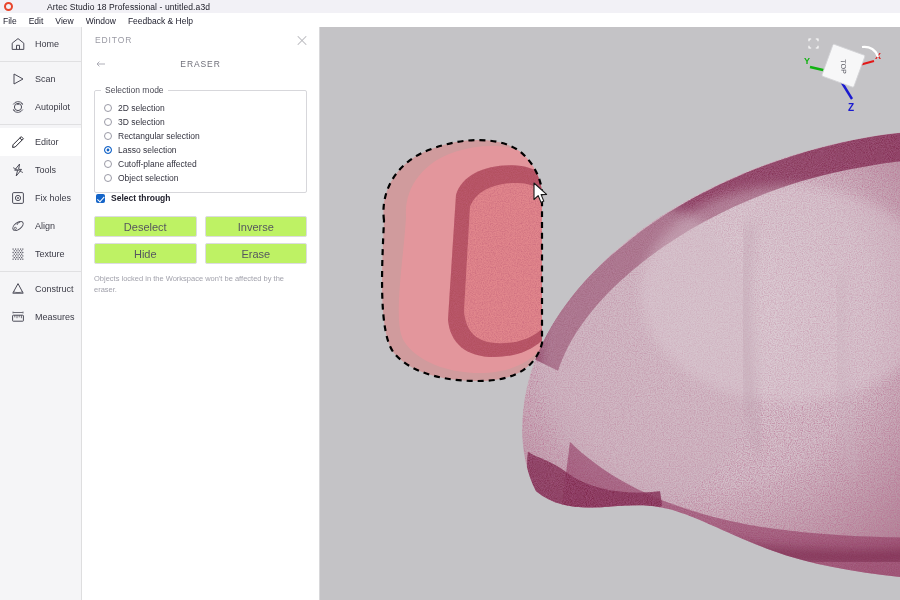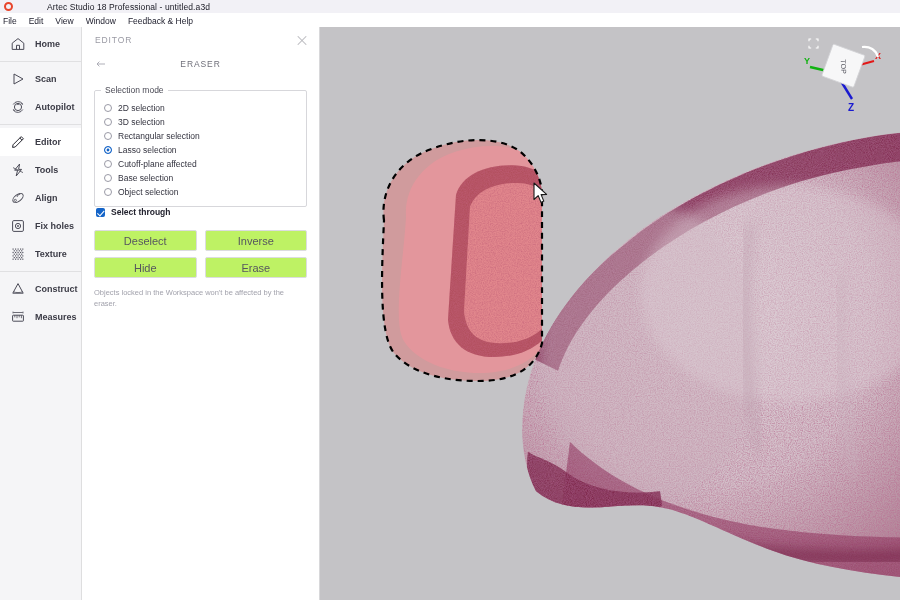--- a/index.html
+++ b/index.html
@@ -72,21 +72,21 @@
   
   .sidebar {
     width: 82px;
     flex: 0 0 82px;
     background: #f5f5f7;
     border-right: 1px solid #dededf;
     display: flex;
     flex-direction: column;
     padding-top: 0px;
   }
-  .nav-group { padding: 3px 0 3px 0; font-weight: bold; }
+  .nav-group { padding: 3px 0 3px 0; }
   .nav-sep {
     height: 1px;
     background: #e0e0e2;
     margin: 0 0 0 0;
   }
   .nav-item {
     height: 28px;
     display: flex;
     align-items: center;
     padding-left: 10px;
@@ -384,36 +384,36 @@
             <svg width="16" height="16" viewBox="0 0 16 16" fill="none" stroke="#4b4b57" stroke-width="1">
               <path d="M9.6 2 L4.6 8.2 L7.6 8.2 L6.2 14 L11.6 7.4 L8.6 7.4 Z"></path>
               <path d="M3 5.6 L13 10.6" stroke-width="0.8"></path>
             </svg>
           </span>
           <span class="nav-label">Tools</span>
         </div>
         <div class="nav-item">
           <span class="nav-icon">
             <svg width="16" height="16" viewBox="0 0 16 16" fill="none" stroke="#4b4b57" stroke-width="1">
+              <rect x="2.6" y="2.6" width="10.8" height="10.8" rx="1.2"></rect>
+              <circle cx="8" cy="8" r="2.6"></circle>
+              <circle cx="8" cy="8" r="0.9" fill="#4b4b57" stroke="none"></circle>
+            </svg>
+          </span>
+          <span class="nav-label">Fix holes</span>
+        </div>
+        <div class="nav-item">
+          <span class="nav-icon">
+            <svg width="16" height="16" viewBox="0 0 16 16" fill="none" stroke="#4b4b57" stroke-width="1">
               <ellipse cx="8" cy="8" rx="6" ry="3.3" transform="rotate(-38 8 8)"></ellipse>
               <path d="M10.3 4.2 A3.3 3.3 0 0 0 7 7" stroke-width="0.8"></path>
               <circle cx="5.3" cy="10.4" r="1.1" stroke-width="0.8"></circle>
             </svg>
           </span>
           <span class="nav-label">Align</span>
-        </div>
-        <div class="nav-item">
-          <span class="nav-icon">
-            <svg width="16" height="16" viewBox="0 0 16 16" fill="none" stroke="#4b4b57" stroke-width="1">
-              <rect x="2.6" y="2.6" width="10.8" height="10.8" rx="1.2"></rect>
-              <circle cx="8" cy="8" r="2.6"></circle>
-              <circle cx="8" cy="8" r="0.9" fill="#4b4b57" stroke="none"></circle>
-            </svg>
-          </span>
-          <span class="nav-label">Fix holes</span>
         </div>
         <div class="nav-item">
           <span class="nav-icon">
             <svg width="16" height="16" viewBox="0 0 16 16" fill="#5a5a66" stroke="none">
               <g>
                 <rect x="2.5" y="2.5" width="1.2" height="1.2"></rect>
                   <rect x="5" y="2.5" width="1.2" height="1.2"></rect>
                   <rect x="7.5" y="2.5" width="1.2" height="1.2"></rect>
                   <rect x="10" y="2.5" width="1.2" height="1.2"></rect>
                   <rect x="12.2" y="2.5" width="1.2" height="1.2"></rect>
@@ -513,24 +513,20 @@
           <div class="radio-row">
             <span class="radio-dot checked"></span>
             <span class="radio-label">Lasso selection</span>
           </div>
           <div class="radio-row">
             <span class="radio-dot"></span>
             <span class="radio-label">Cutoff-plane affected</span>
           </div>
           <div class="radio-row">
             <span class="radio-dot"></span>
-            <span class="radio-label">Base selection</span>
-          </div>
-          <div class="radio-row">
-            <span class="radio-dot"></span>
             <span class="radio-label">Object selection</span>
           </div>
         </fieldset>
 
         <div class="check-row">
           <span class="checkbox"></span>
           <span class="check-label">Select through</span>
         </div>
 
         <div class="btn-grid">

